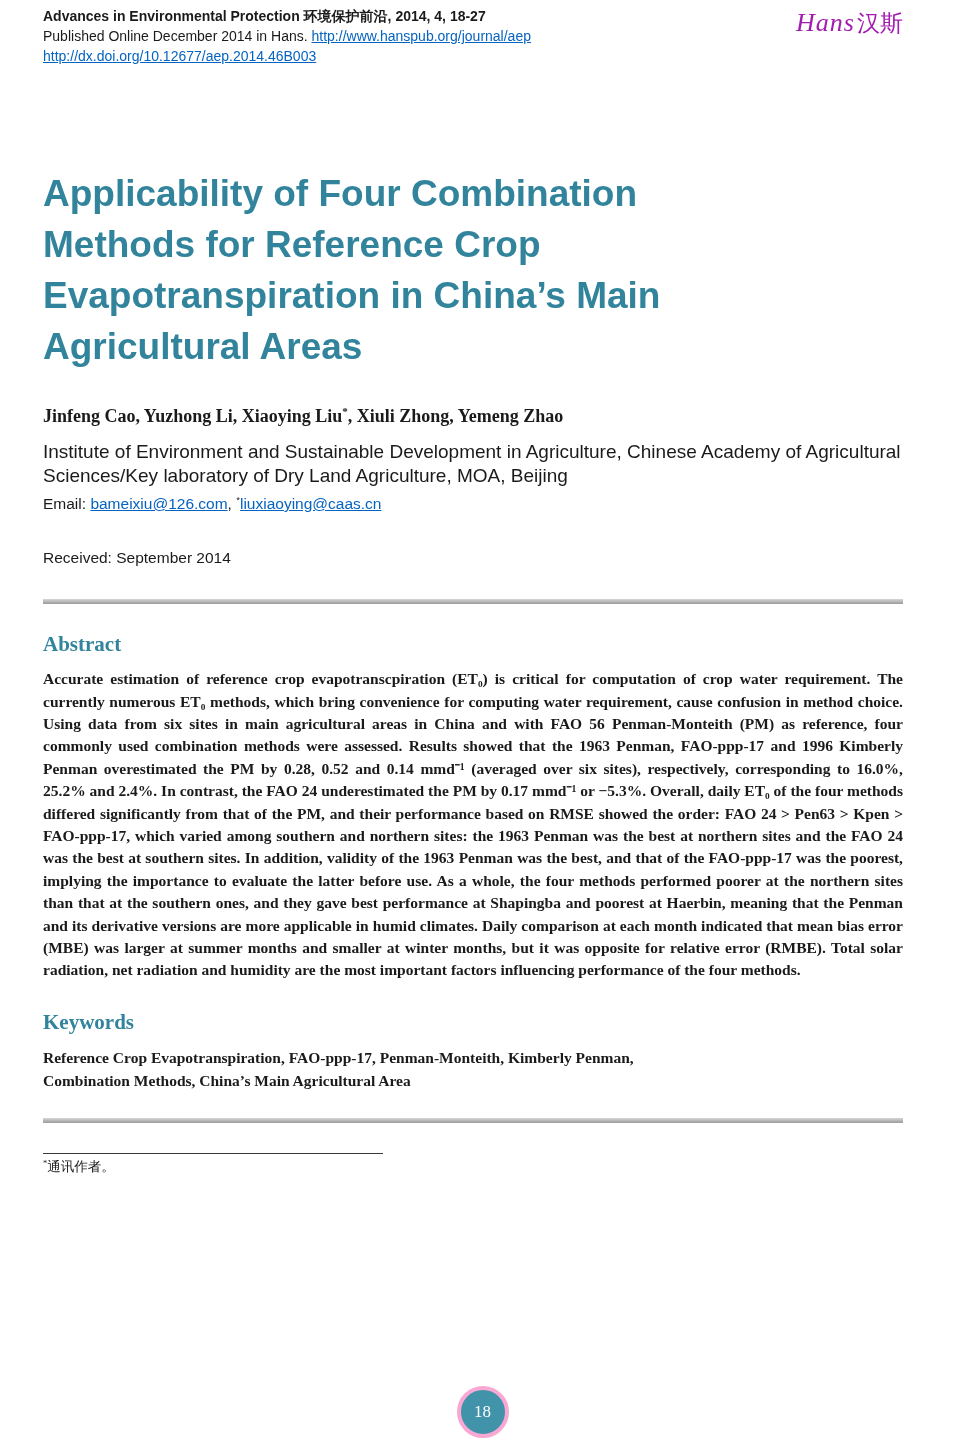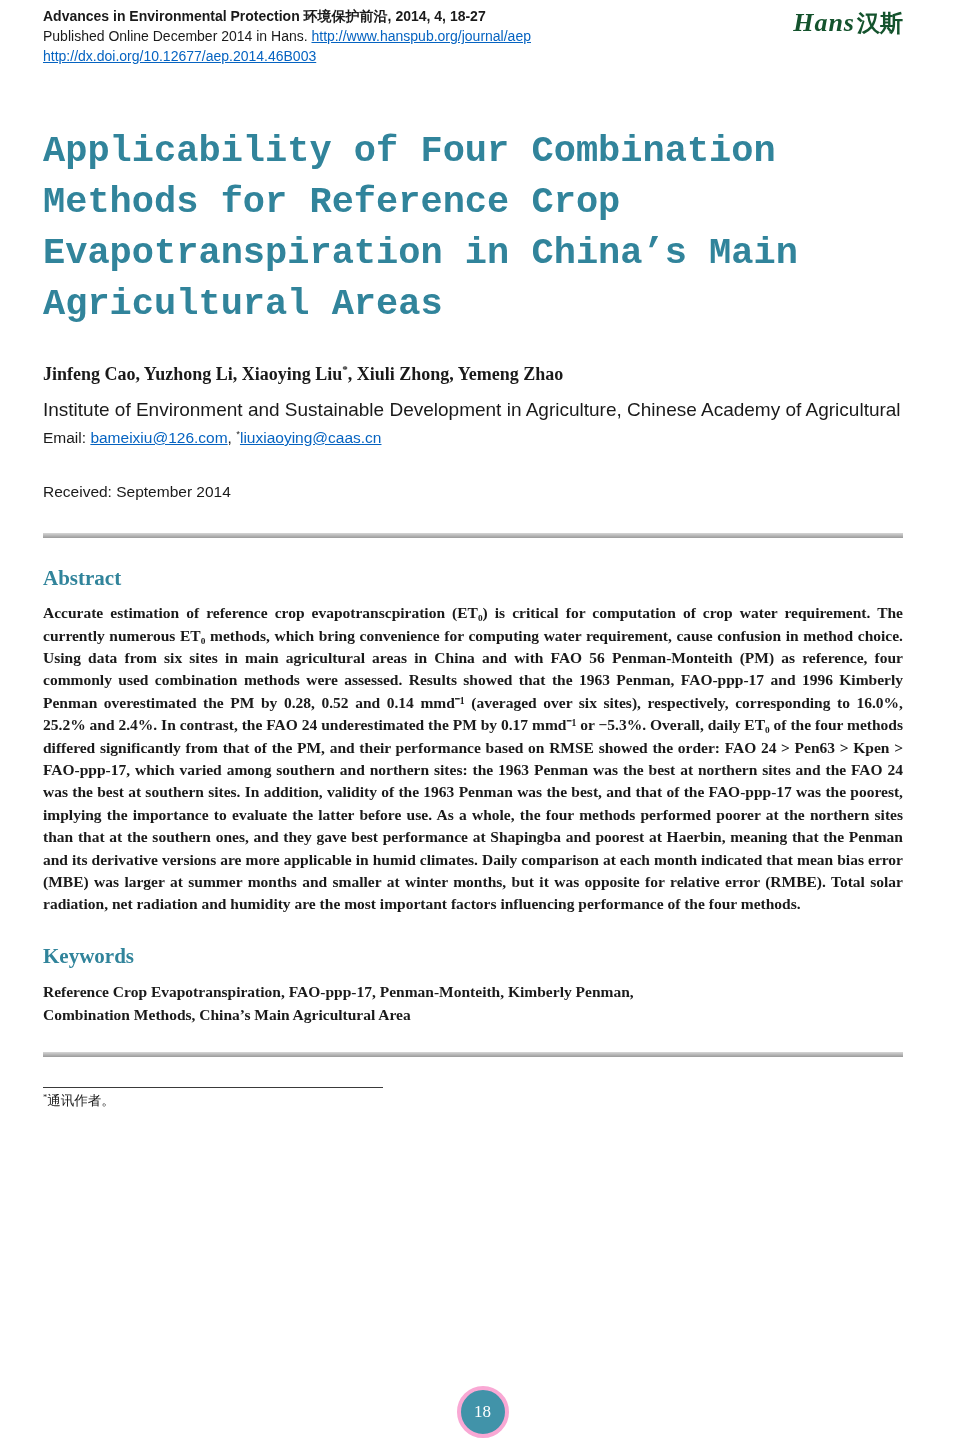--- a/index.html
+++ b/index.html
@@ -14,28 +14,28 @@
     background: #ffffff;
     padding: 6px 62px 0 43px;
     overflow: hidden;
   }
 
   
   .header { display: flex; justify-content: space-between; align-items: flex-start; }
   .header-left { font-size: 14px; line-height: 20px; }
   .journal-citation { font-weight: bold; }
   .link { color: #0563C1; text-decoration: underline; cursor: pointer; }
-  .logo { white-space: nowrap; padding-top: 2px; color: #14532d; font-weight: bold; }
+  .logo { white-space: nowrap; padding-top: 2px; color: #a21caf; font-weight: normal; }
   .logo-en { font-family: "Liberation Serif", serif; font-style: italic; font-size: 26px; letter-spacing: 1px; }
   .logo-cn { font-size: 23px; margin-left: 2px; }
 
   
   .title {
-    margin-top: 60px;
-    font-family: Liberation Mono, monospace;
+    margin-top: 102px;
+    font-family: Liberation Sans, sans-serif;
     font-weight: bold;
     font-size: 37px;
     line-height: 51px;
     color: #31849B;
   }
 
   .authors {
     margin-top: 33px;
     font-family: "Liberation Serif", serif;
     font-weight: bold;
@@ -132,20 +132,21 @@
     <div>Evapotranspiration in China’s Main</div>
     <div>Agricultural Areas</div>
   </div>
 
   <div class="authors">
     <span>Jinfeng Cao, Yuzhong Li, Xiaoying Liu</span><sup>*</sup><span>, Xiuli Zhong, Yemeng Zhao</span>
   </div>
 
   <div class="affiliation">
     <div>Institute of Environment and Sustainable Development in Agriculture, Chinese Academy of Agricultural</div>
+    <div>Sciences/Key laboratory of Dry Land Agriculture, MOA, Beijing</div>
   </div>
 
   <div class="email-line">
     <span>Email: </span><a class="link">bameixiu@126.com</a><span>, </span><sup>*</sup><a class="link">liuxiaoying@caas.cn</a>
   </div>
 
   <div class="received">Received: September 2014</div>
 
   <div class="divider"></div>
 

